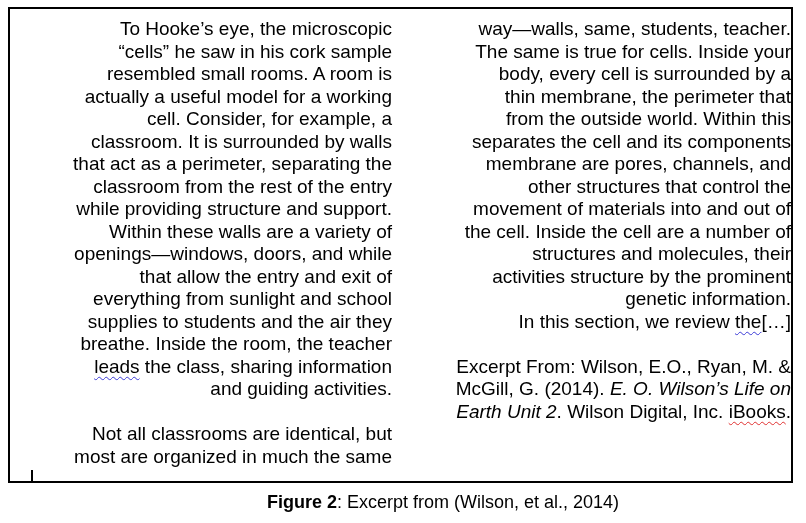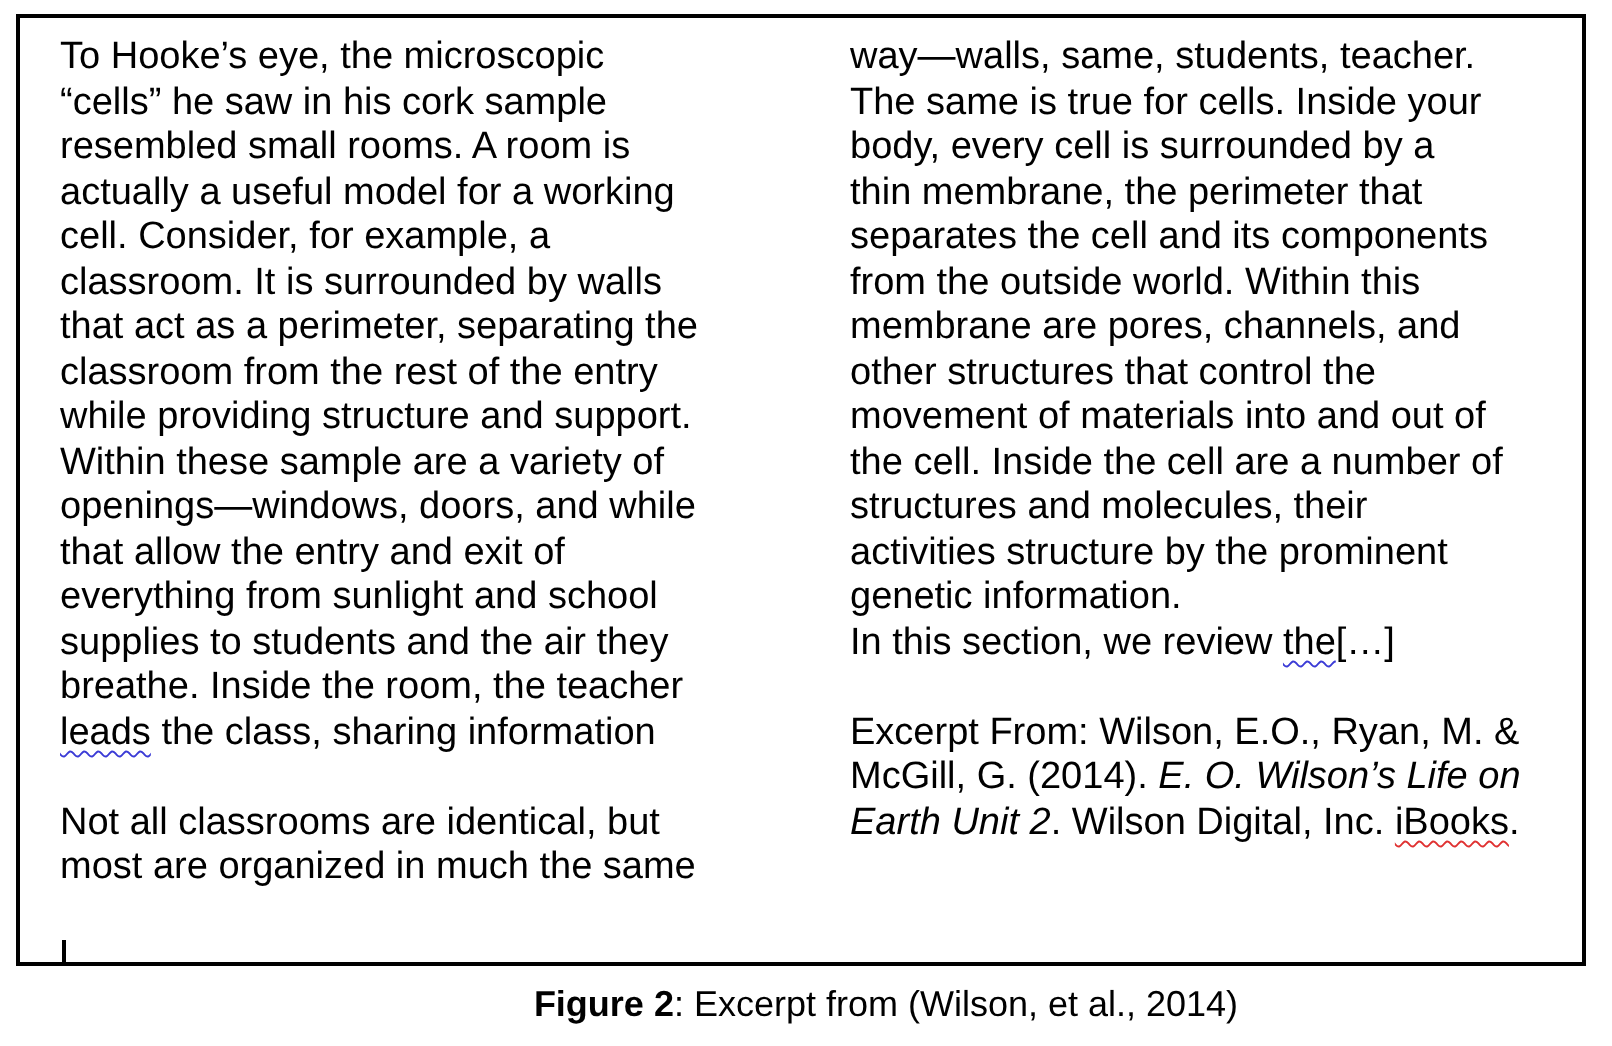--- a/index.html
+++ b/index.html
@@ -28,21 +28,21 @@
   }
   .col {
     position: absolute;
     top: 9px;
     font-size: 19px;
     line-height: 22.5px;
     white-space: nowrap;
   }
   .col-left  { left: 20px;  width: 362px; }
   .col-right { left: 415px; width: 366px; }
-  .line { height: 22.5px; }
+  .line { height: 22.5px; text-align: right; }
   .seg-italic { font-style: italic; }
   .seg-sq-blue {
     text-decoration: underline wavy var(--c-sq-blue, #3b3bd6);
     text-decoration-thickness: 1px;
     text-underline-offset: 3px;
     text-decoration-skip-ink: none;
   }
   .seg-sq-red {
     text-decoration: underline wavy var(--c-sq-red, #e03131);
     text-decoration-thickness: 1px;
@@ -76,38 +76,39 @@
   <div class="col col-left">
       <div class="line"><span>To Hooke’s eye, the microscopic</span></div>
       <div class="line"><span>“cells” he saw in his cork sample</span></div>
       <div class="line"><span>resembled small rooms. A room is</span></div>
       <div class="line"><span>actually a useful model for a working</span></div>
       <div class="line"><span>cell. Consider, for example, a</span></div>
       <div class="line"><span>classroom. It is surrounded by walls</span></div>
       <div class="line"><span>that act as a perimeter, separating the</span></div>
       <div class="line"><span>classroom from the rest of the entry</span></div>
       <div class="line"><span>while providing structure and support.</span></div>
-      <div class="line"><span>Within these sample are a variety of</span></div>
+      <div class="line"><span>Within these walls are a variety of</span></div>
       <div class="line"><span>openings—windows, doors, and while</span></div>
       <div class="line"><span>that allow the entry and exit of</span></div>
       <div class="line"><span>everything from sunlight and school</span></div>
       <div class="line"><span>supplies to students and the air they</span></div>
       <div class="line"><span>breathe. Inside the room, the teacher</span></div>
       <div class="line"><span class="seg-sq-blue">leads</span><span> the class, sharing information</span></div>
+      <div class="line"><span>and guiding activities.</span></div>
       <div class="line">&nbsp;</div>
       <div class="line"><span>Not all classrooms are identical, but</span></div>
       <div class="line"><span>most are organized in much the same</span></div>
     </div>
   <div class="col col-right">
       <div class="line"><span>way—walls, same, students, teacher.</span></div>
       <div class="line"><span>The same is true for cells. Inside your</span></div>
       <div class="line"><span>body, every cell is surrounded by a</span></div>
       <div class="line"><span>thin membrane, the perimeter that</span></div>
+      <div class="line"><span>from the outside world. Within this</span></div>
       <div class="line"><span>separates the cell and its components</span></div>
-      <div class="line"><span>from the outside world. Within this</span></div>
       <div class="line"><span>membrane are pores, channels, and</span></div>
       <div class="line"><span>other structures that control the</span></div>
       <div class="line"><span>movement of materials into and out of</span></div>
       <div class="line"><span>the cell. Inside the cell are a number of</span></div>
       <div class="line"><span>structures and molecules, their</span></div>
       <div class="line"><span>activities structure by the prominent</span></div>
       <div class="line"><span>genetic information.</span></div>
       <div class="line"><span>In this section, we review </span><span class="seg-sq-blue">the</span><span>[…]</span></div>
       <div class="line">&nbsp;</div>
       <div class="line"><span>Excerpt From: Wilson, E.O., Ryan, M. &amp;</span></div>

